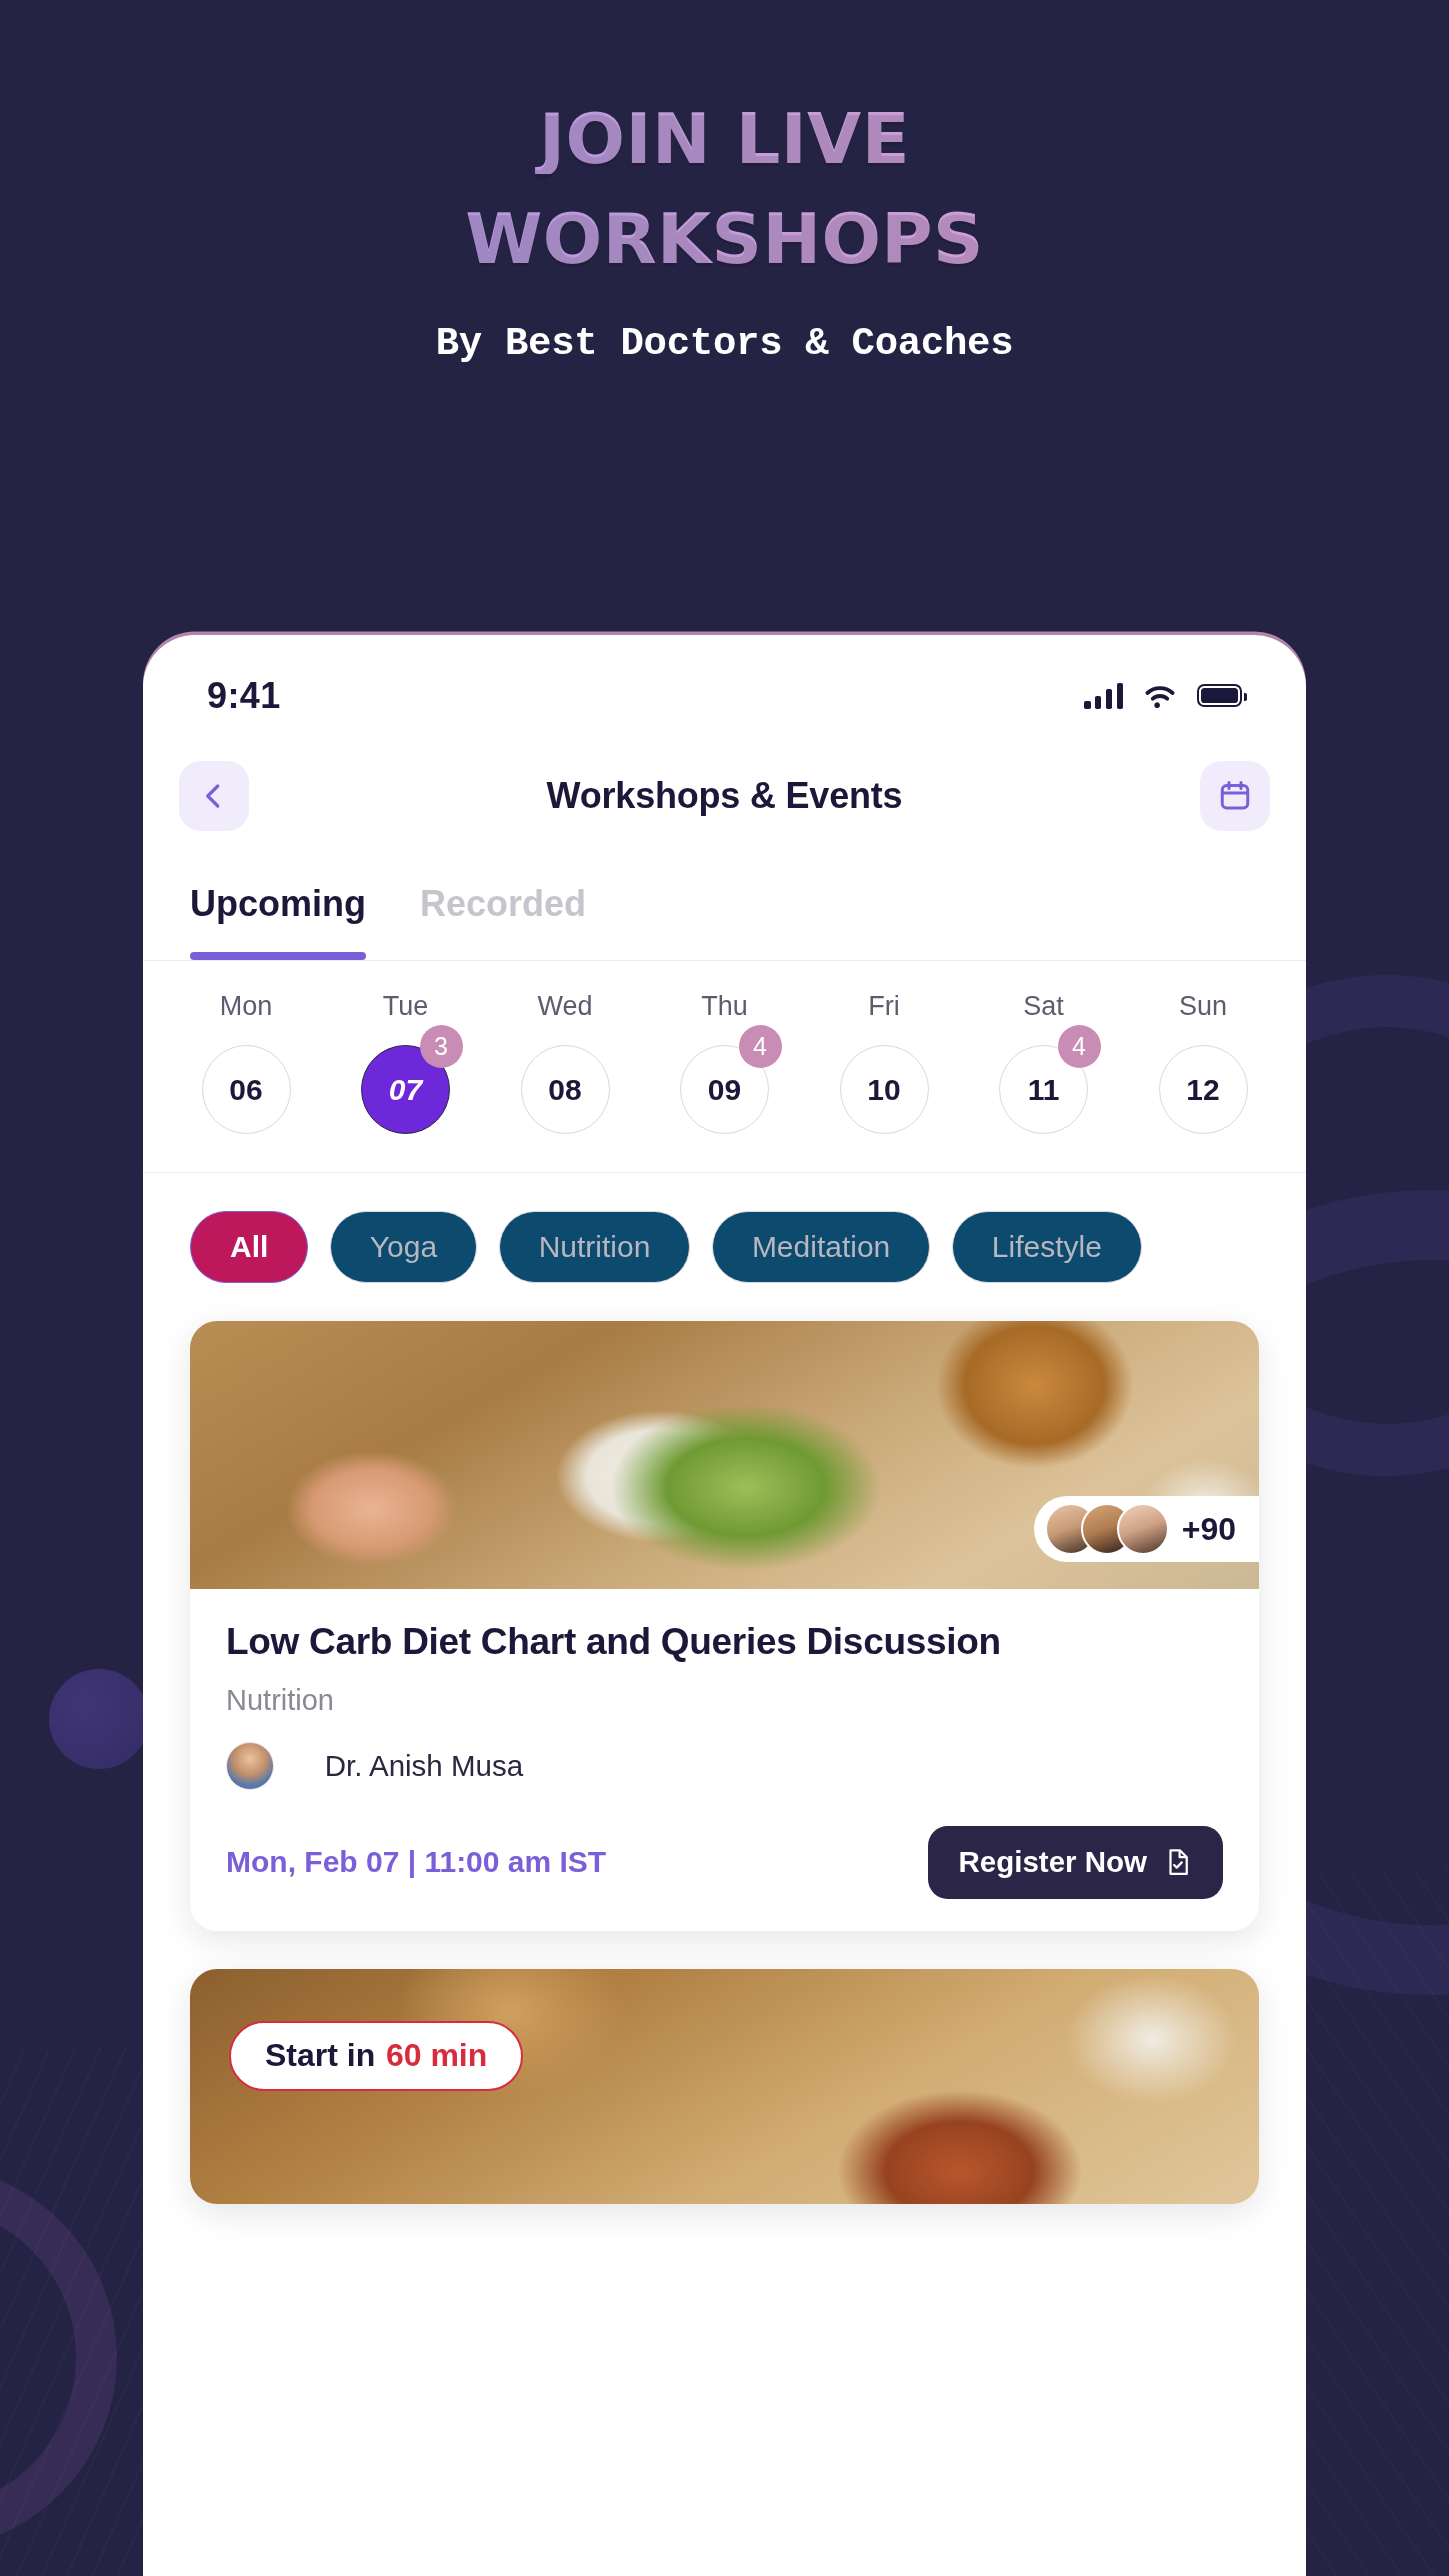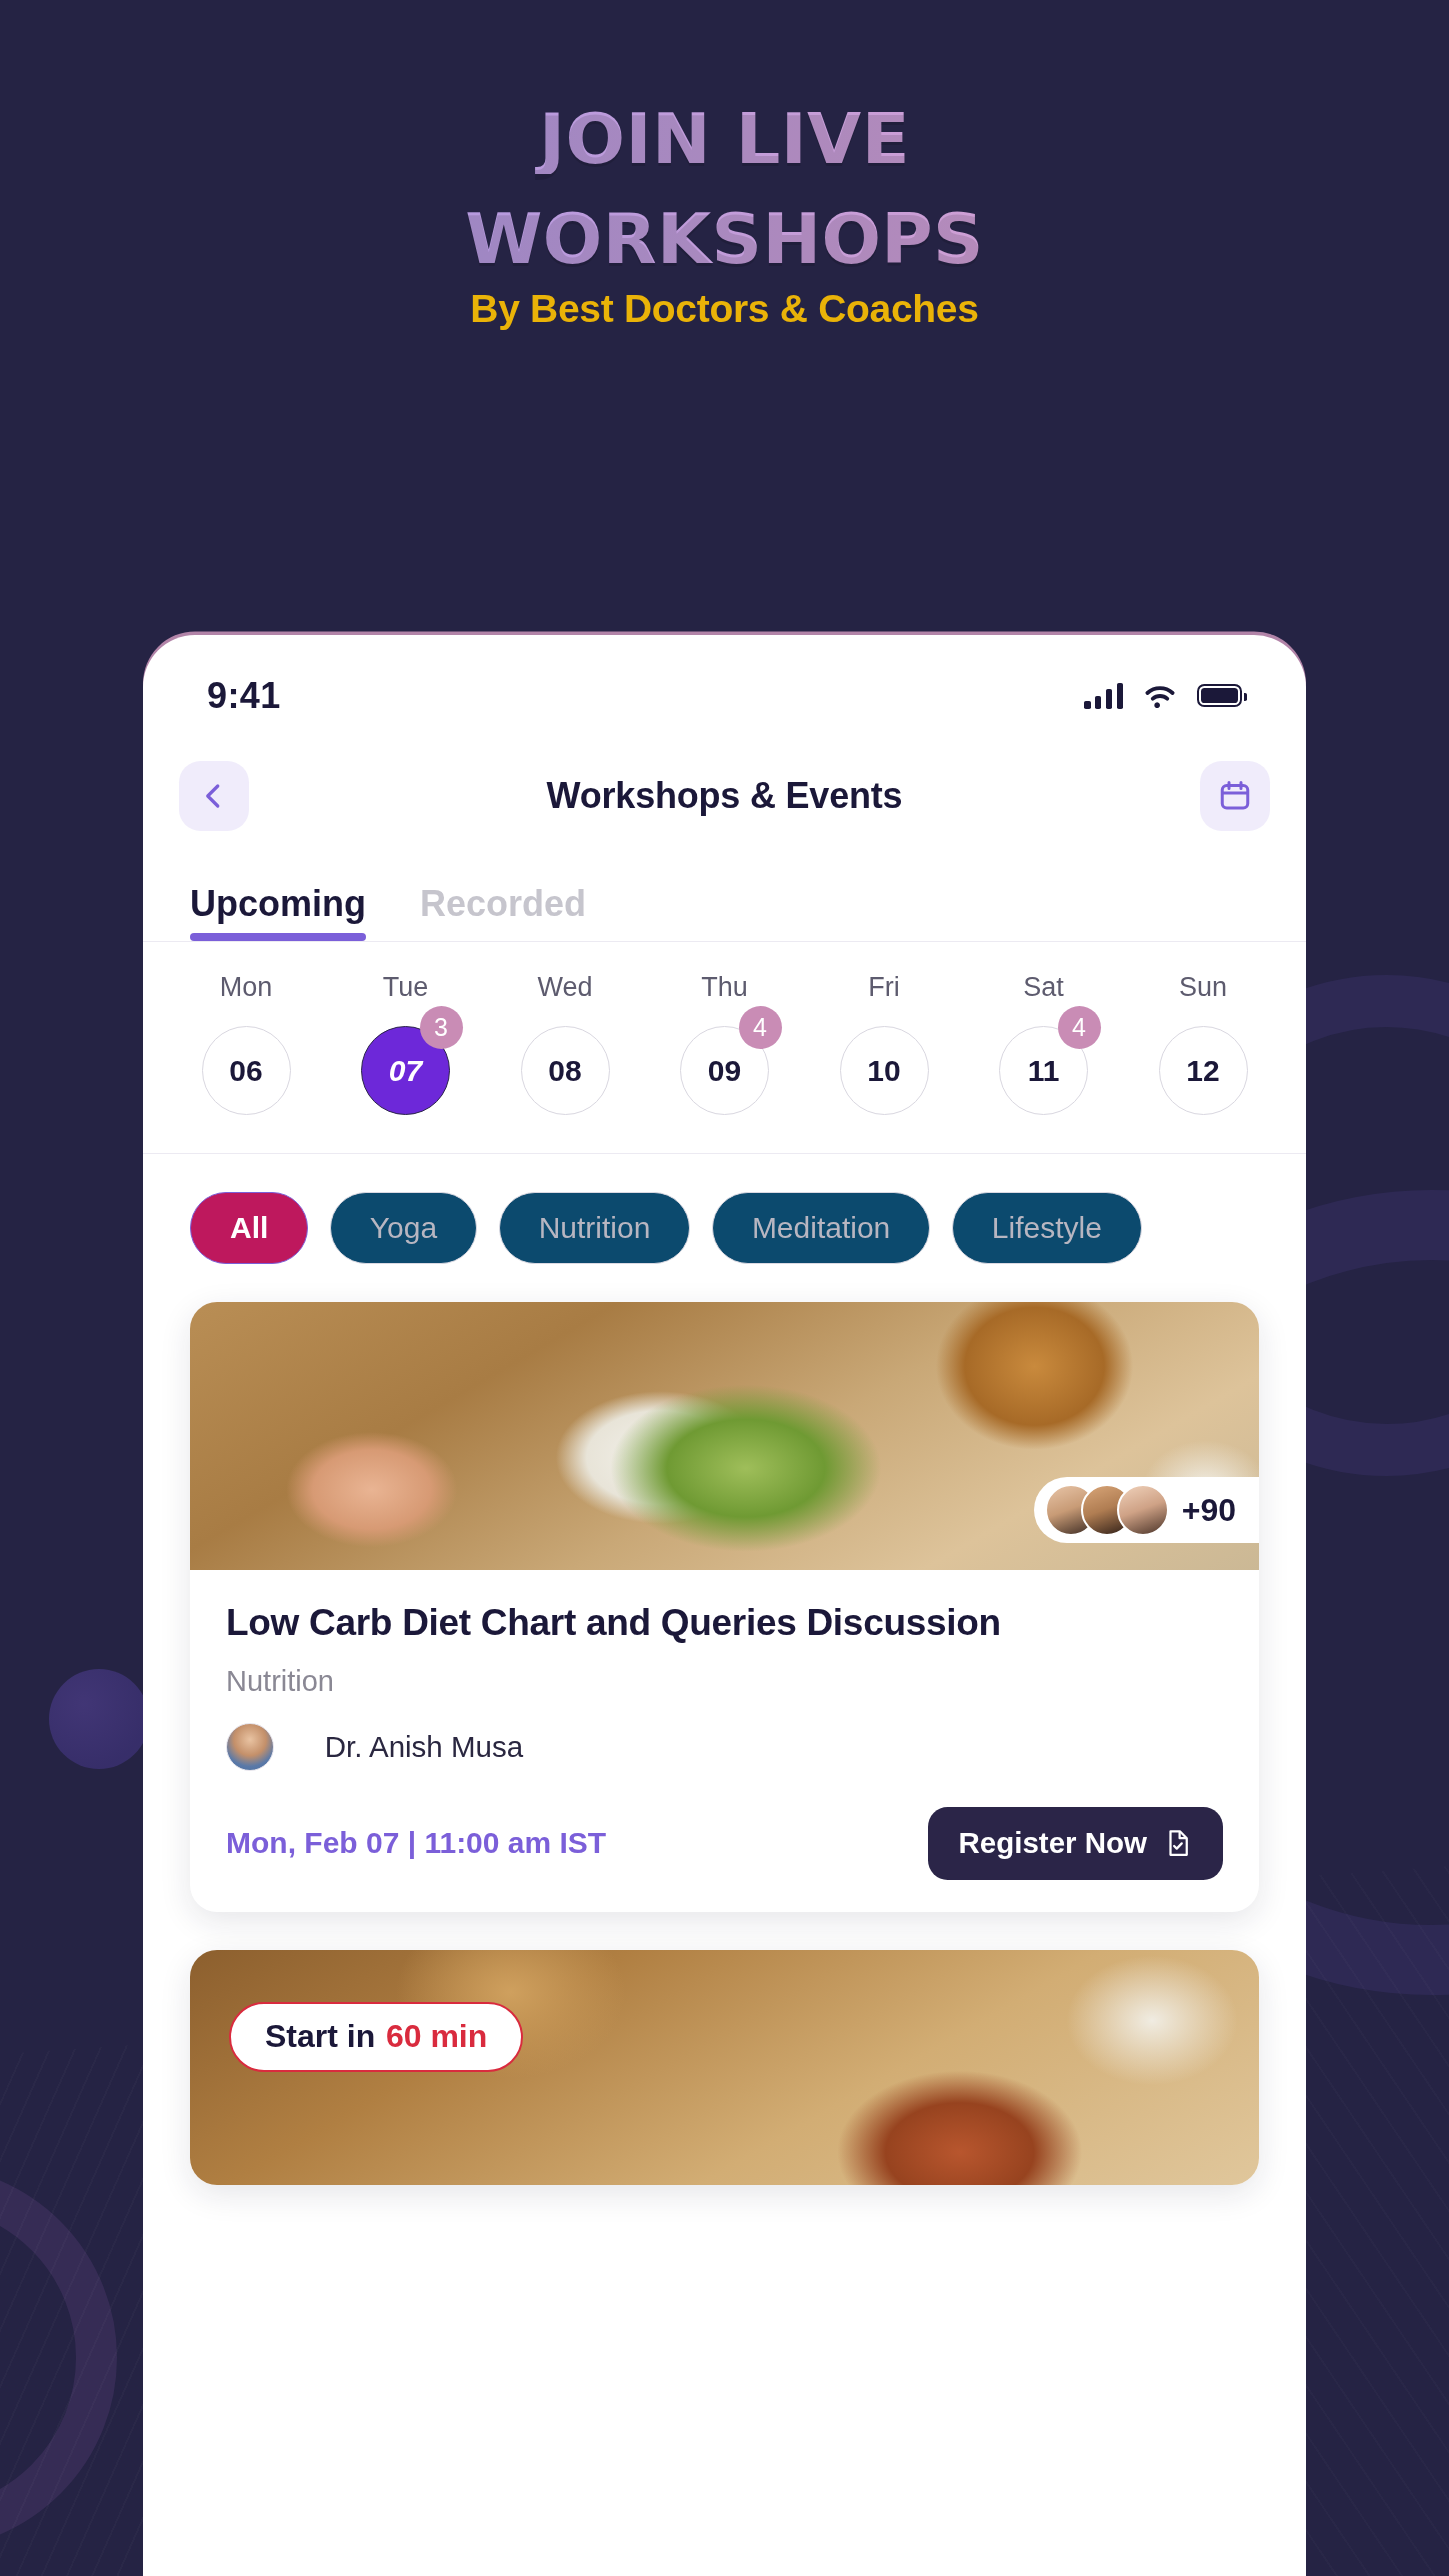--- a/index.html
+++ b/index.html
@@ -42,22 +42,23 @@
   .promo-l1, .promo-l2{
     font-weight:bold; letter-spacing:0.4px; line-height:1;
     background:linear-gradient(96deg,#a899e0 0%,#b79ade 34%,#cf9fd4 70%,#e2a6c9 100%);
     -webkit-background-clip:text; background-clip:text; color:transparent;
     text-shadow:0 2.7px 0 rgba(0,0,0,.12);
     font-family:"DejaVu Sans", sans-serif;
   }
   .promo-l1{ font-size:70px; margin-top:104px; }
   .promo-l2{ font-size:70px; margin-top:30px; }
   .promo-sub{
-    margin-top:13px; color:#eab308; font-size:39px; font-weight:bold;
+    margin-top:48px; color:#ffffff; font-size:39px; font-weight:bold;
     letter-spacing:-0.3px;
+    font-family:Liberation Mono, monospace;
   }
 
   
   .phone{
     position:absolute; left:143px; top:635px; width:1163px; height:1941px;
     background:#ffffff;
     border-top-left-radius:52px; border-top-right-radius:52px;
     overflow:hidden; z-index:5;
     box-shadow:0 -3.6px 0 0 rgba(226,166,201,.75);
   }
@@ -96,21 +97,21 @@
     width:70px; height:70px; border-radius:21.5px; background:#f0ecfb;
     display:flex; align-items:center; justify-content:center; cursor:pointer;
   }
   .appbar-title{
     font-size:36px; font-weight:bold; color:#1b1839; letter-spacing:-0.2px;
   }
 
   
   .tabs-wrap{ border-bottom:0.9px solid #eceaf2; }
   .tabs{ display:flex; gap:54px; padding:25px 47px 0 47px; }
-  .tab{ position:relative; padding-bottom:16px; cursor:pointer; }
+  .tab{ position:relative; padding-bottom:35px; cursor:pointer; }
   .tab span{ font-size:36px; font-weight:bold; color:#c6c5cd; }
   .tab.active span{ color:#1b1839; }
   .tab.active::after{
     content:""; position:absolute; left:0; right:0; bottom:0; height:8px;
     background:#7b5fd9; border-radius:5.4px;
   }
 
   
   .datestrip{
     display:flex; justify-content:space-between; padding:30px 36px 38px 36px;

